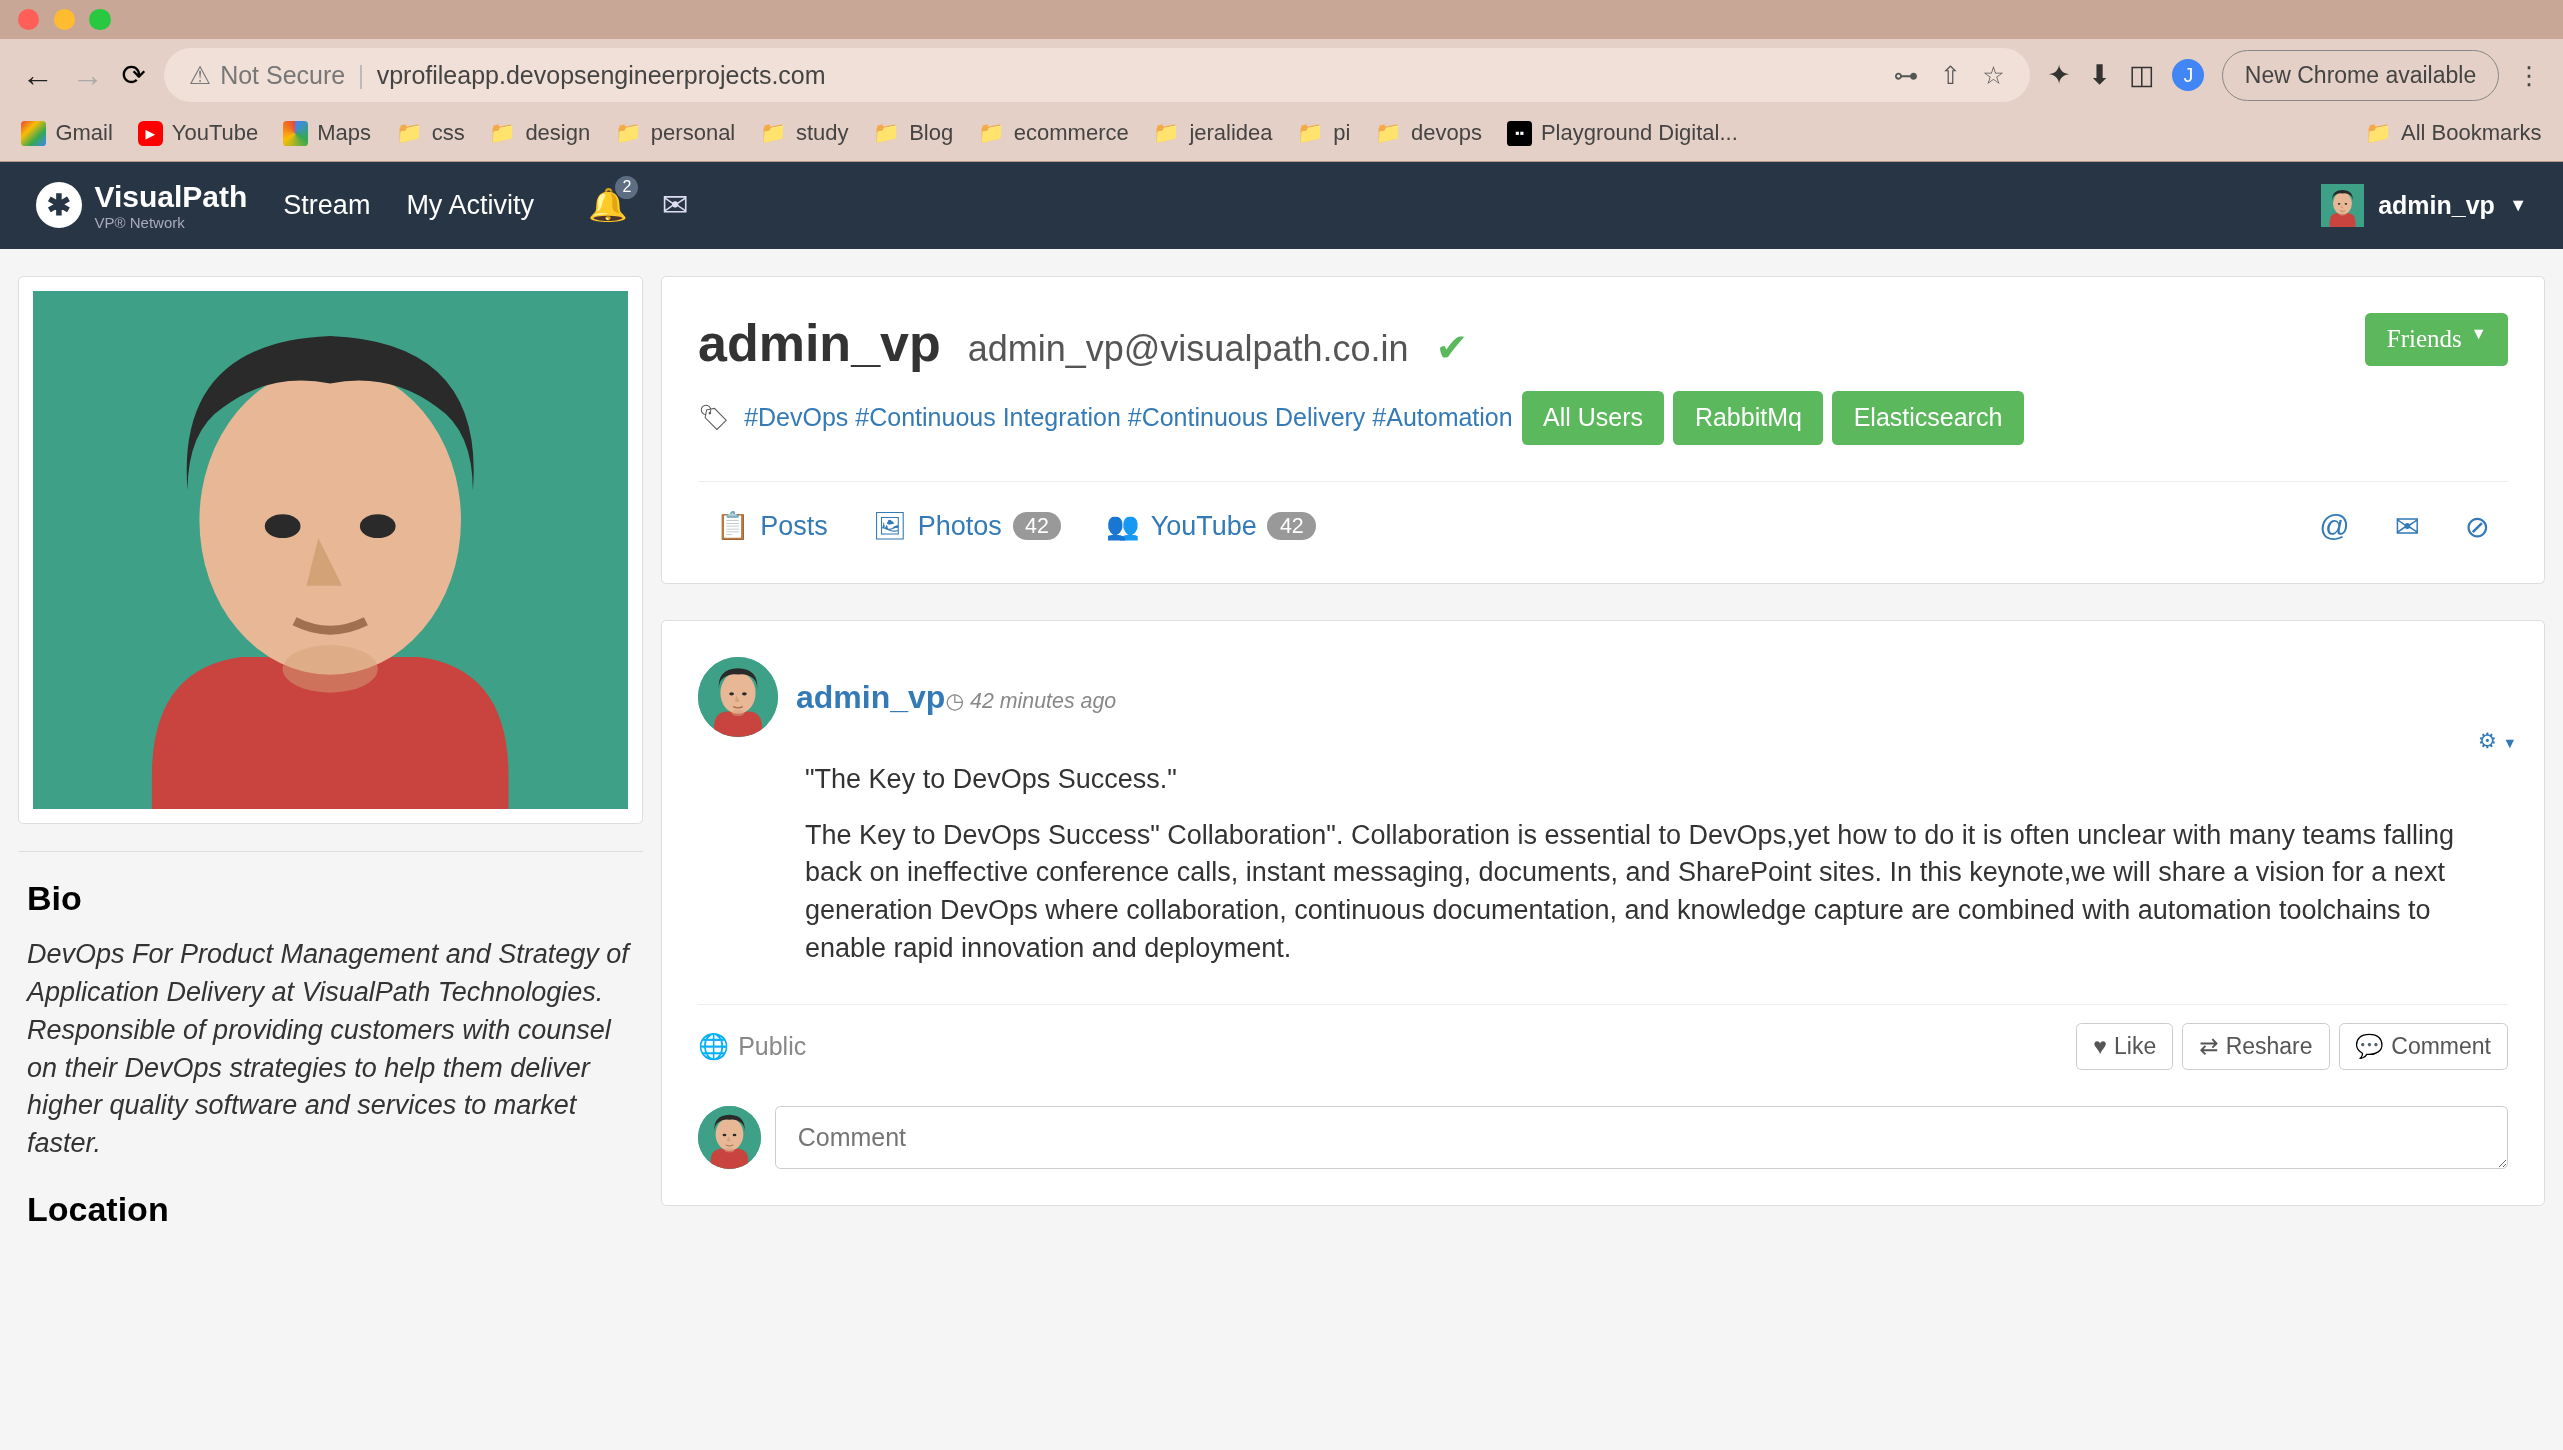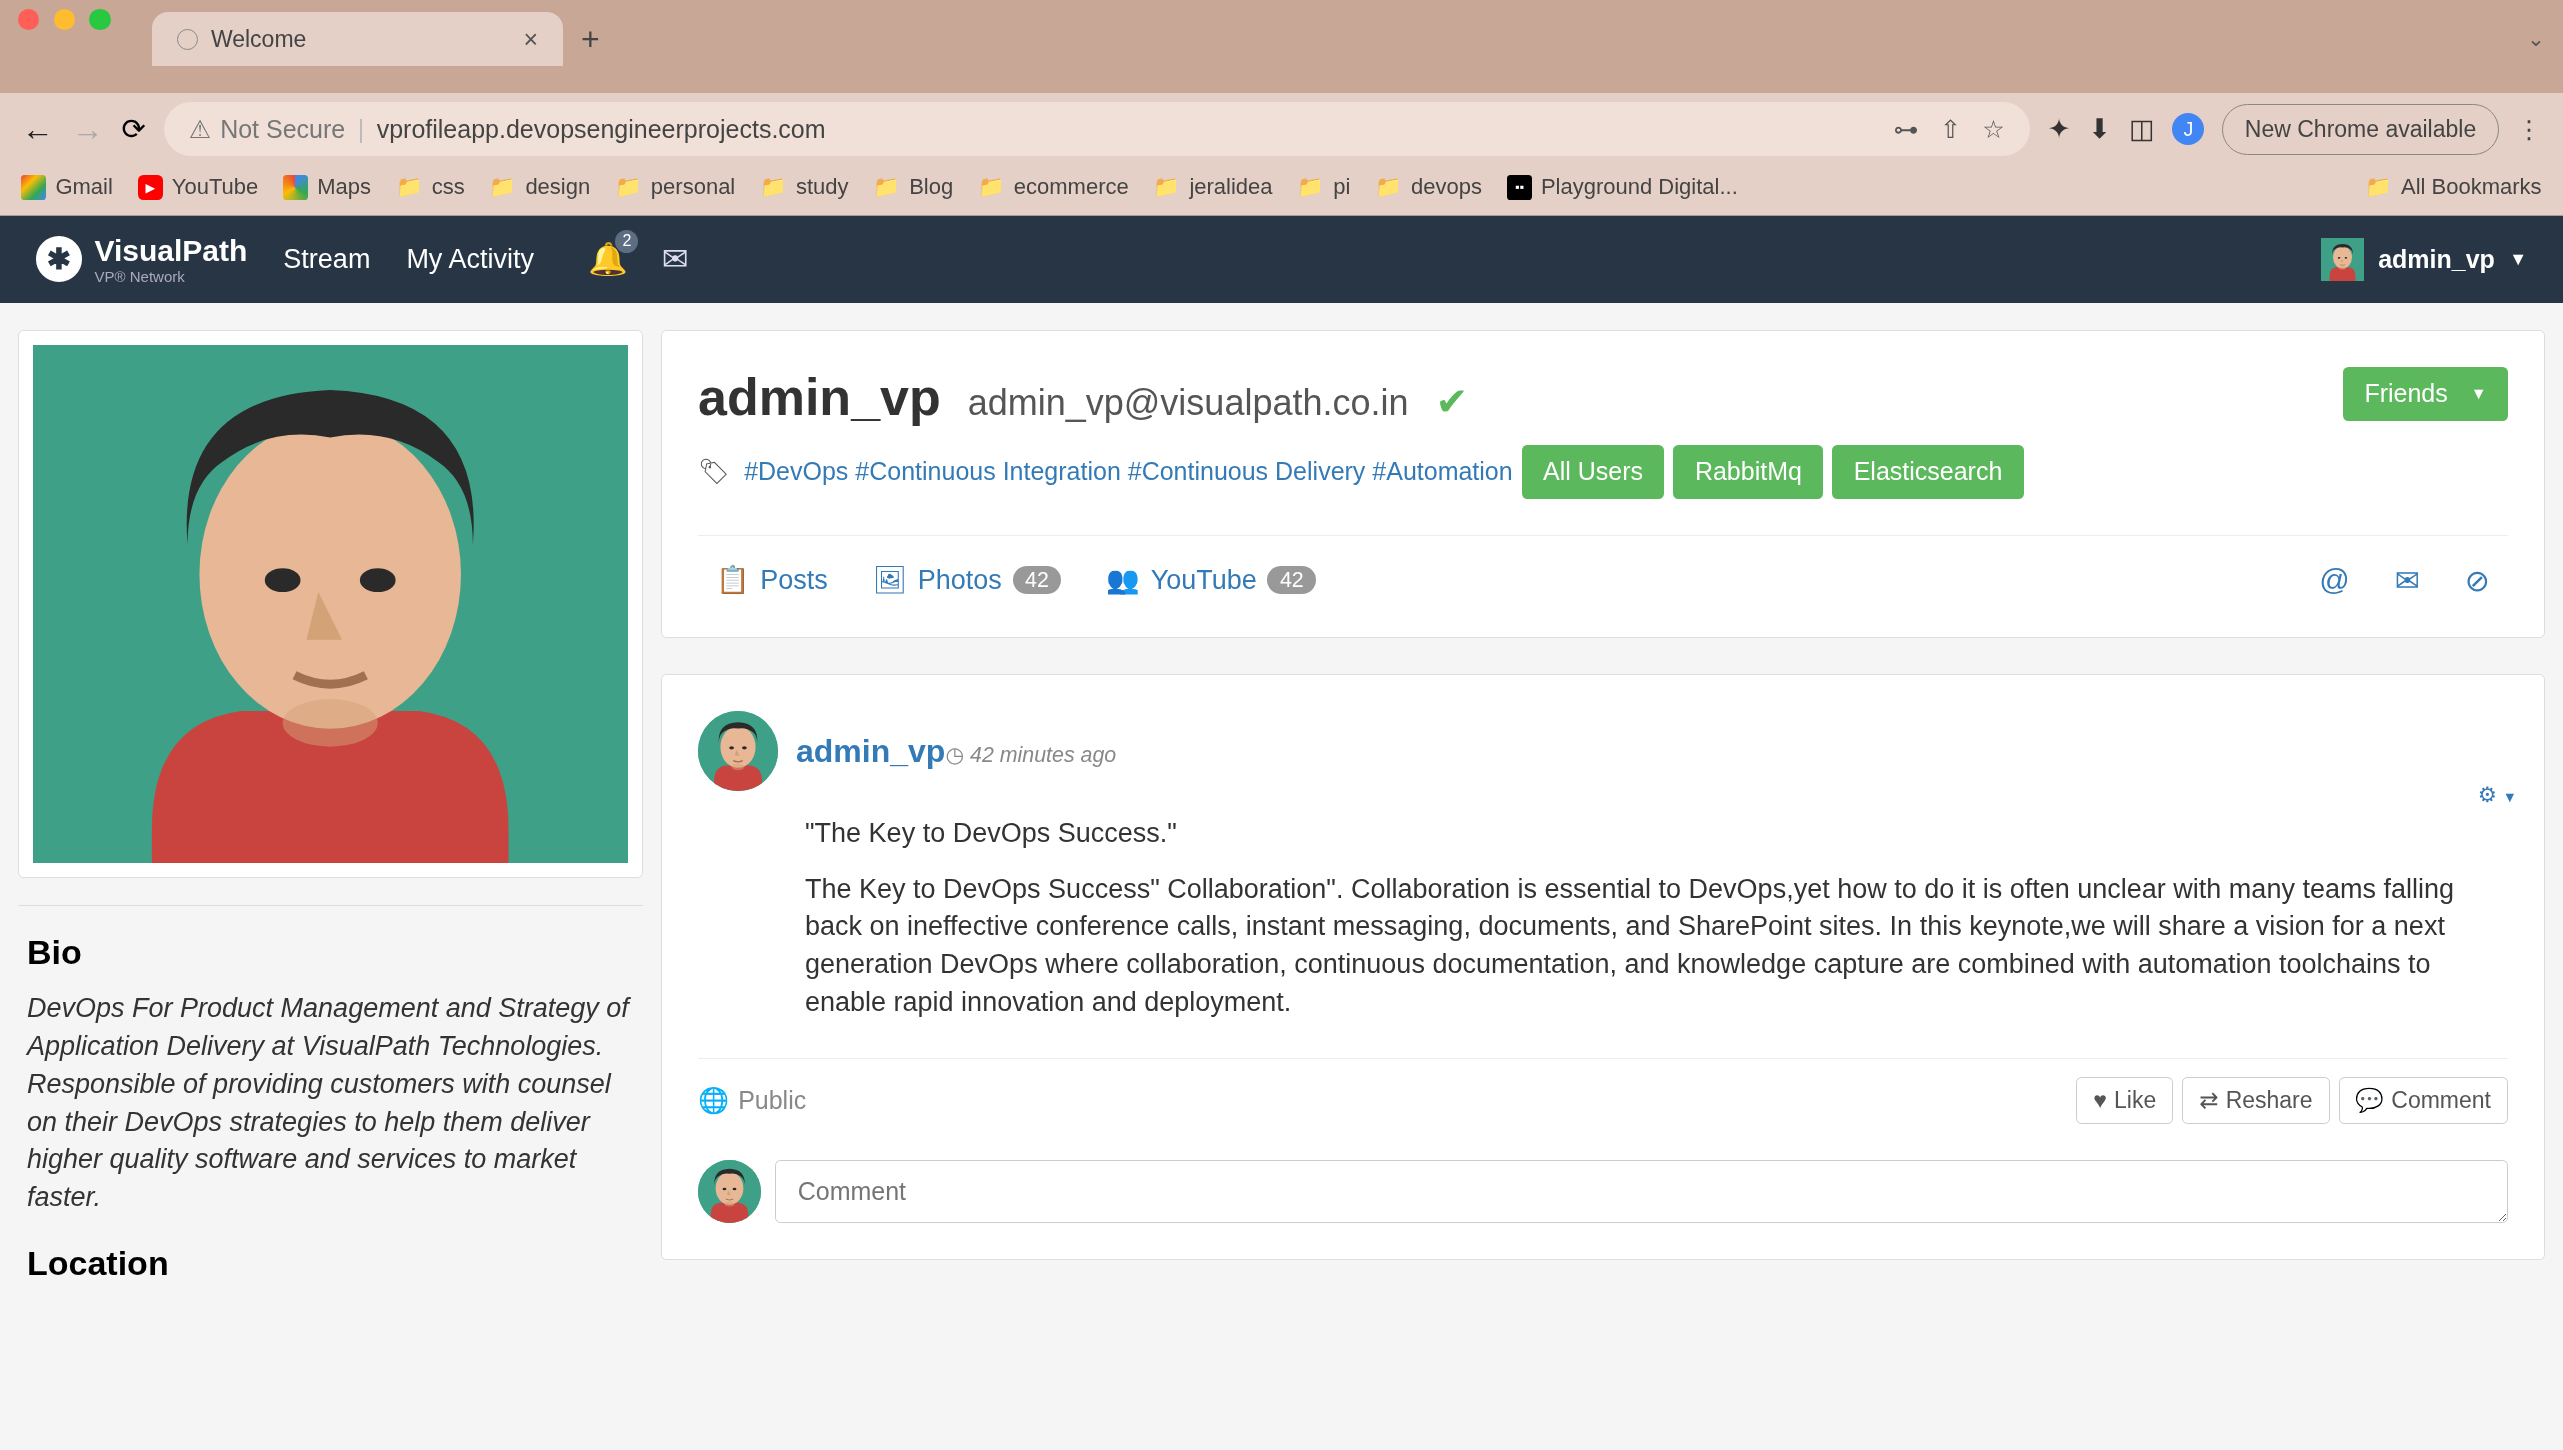--- a/index.html
+++ b/index.html
@@ -69,21 +69,21 @@
 .profile-header { display: flex; align-items: flex-start; gap: 18px; margin-bottom: 9px; }
 .profile-header-left { flex: 1; }
 .profile-name-row { display: flex; align-items: baseline; gap: 27px; margin-bottom: 18px; }
 .profile-name { font-size: 52px; font-weight: 700; color: #333; }
 .profile-email { font-size: 36px; color: #555; }
 .check-icon { color: #5cb85c; font-size: 39px; }
 .tags-row { display: flex; align-items: center; gap: 9px; flex-wrap: wrap; font-size: 25px; }
 .tags-icon { color: #555; font-size: 25px; margin-right: 5.4px; }
 .tag-link { color: #337ab7; }
 .btn { padding: 12.5px 21.4px; border-radius: 5.4px; color: white; font-size: 25px; border: none; cursor: pointer; background: #5cb85c; }
-.btn-friends { background: #5cb85c; display: flex; align-items: center; gap: 23px; }
+.btn-friends { background: #5cb85c; display: flex; gap: 9px; font-family: Liberation Serif, serif; }
 
 .profile-tabs { display: flex; align-items: center; gap: 45px; padding: 27px 18px 3.6px 18px; border-top: 0.9px solid #eee; margin-top: 36px; font-size: 27px; color: #337ab7; }
 .tab-item { display: flex; align-items: center; gap: 10.7px; cursor: pointer; }
 .count-badge { background: #999; color: white; border-radius: 18px; padding: 1.8px 12.5px; font-size: 21.4px; }
 .profile-tabs-right { margin-left: auto; display: flex; gap: 45px; font-size: 30px; color: #337ab7; }
 
 .post-card { background: white; border: 0.9px solid #ddd; border-radius: 5.4px; padding: 36px; position: relative; }
 .post-header { display: flex; align-items: center; gap: 18px; margin-bottom: 27px; }
 .post-avatar { width: 80px; height: 80px; border-radius: 50%; background: #3fa088; }
 .post-author { font-size: 32px; font-weight: 700; color: #337ab7; }
@@ -123,29 +123,20 @@
 </svg>
 
 <div class="browser-chrome">
   <div class="window-controls">
     <div class="traffic-lights">
       <div class="traffic-light tl-red"></div>
       <div class="traffic-light tl-yellow"></div>
       <div class="traffic-light tl-green"></div>
     </div>
   </div>
-  <div class="tab-bar">
-    <div class="tab">
-      <span class="tab-icon"></span>
-      <span class="tab-title">Welcome</span>
-      <span class="tab-close">×</span>
-    </div>
-    <span class="new-tab">+</span>
-    <span class="chevron-down">⌄</span>
-  </div>
   <div class="toolbar">
     <span class="nav-arrow">←</span>
     <span class="nav-arrow disabled">→</span>
     <span class="reload">⟳</span>
     <div class="addr-bar">
       <span class="not-secure">
         <span>⚠</span>
         <span>Not Secure</span>
       </span>
       <span style="color:#bbb;">|</span>

